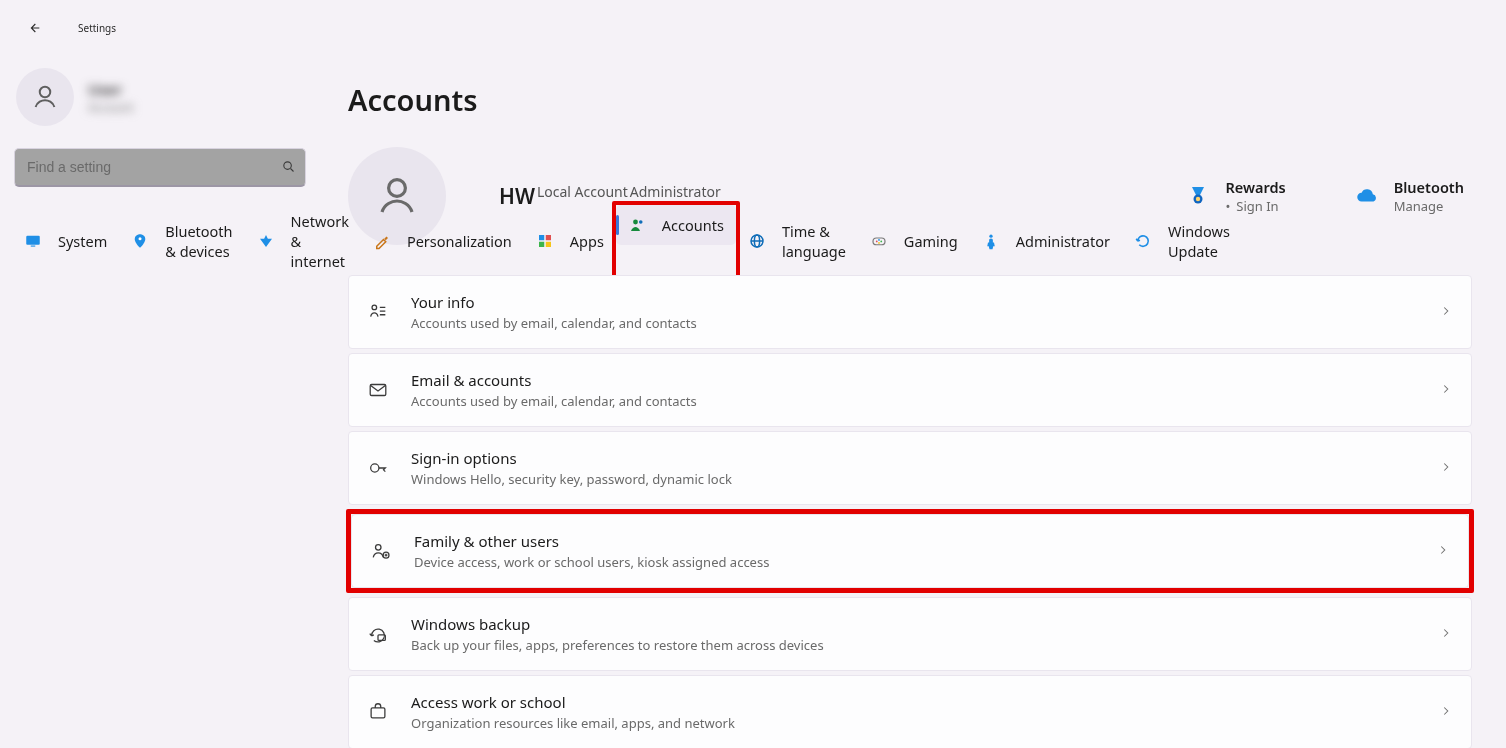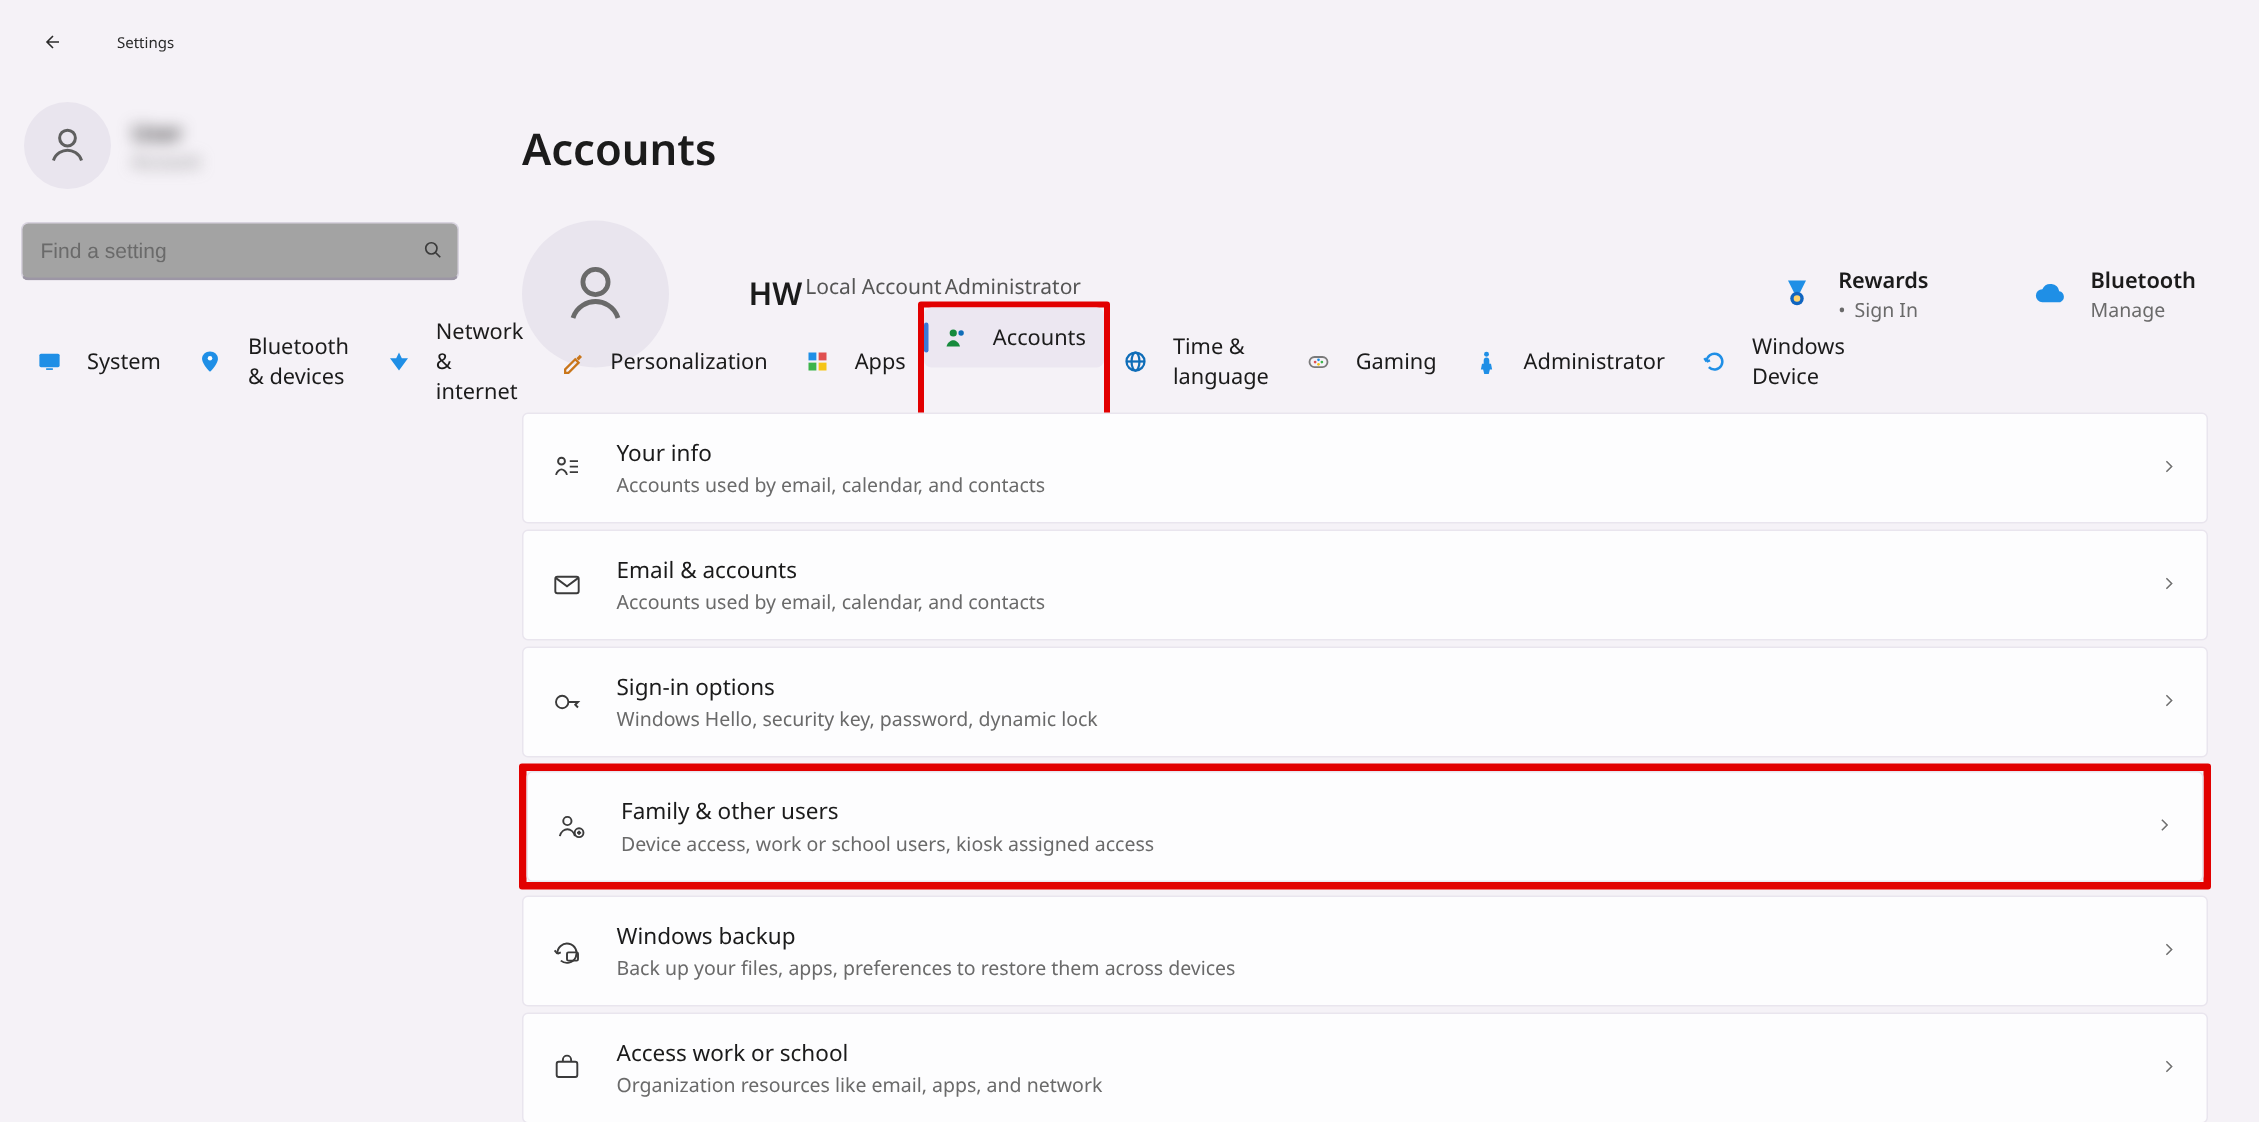--- a/index.html
+++ b/index.html
@@ -200,21 +200,21 @@
               </svg>
             </span>
             <span>Administrator</span>
           </div>
           <div class="nav-item">
             <span class="ic">
               <svg viewBox="0 0 24 24">
                 <path fill="none" stroke="#1f8fe6" stroke-width="2.2" d="M5 12a7 7 0 1 1 2 5M5 12l-2-3M5 12l3-1"></path>
               </svg>
             </span>
-            <span>Windows Device</span>
+            <span>Windows Update</span>
           </div>
         </nav>
     </aside>
 
     <main class="main">
       <h1>Accounts</h1>
 
       <div class="account-header">
         <div class="big-avatar">
           <svg viewBox="0 0 24 24">

